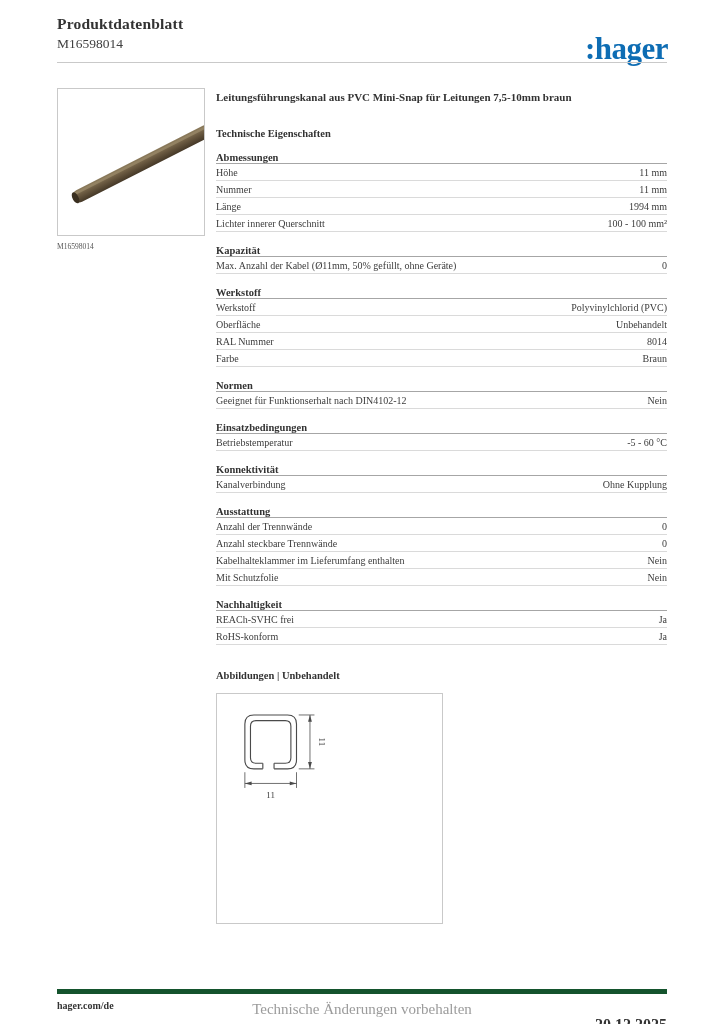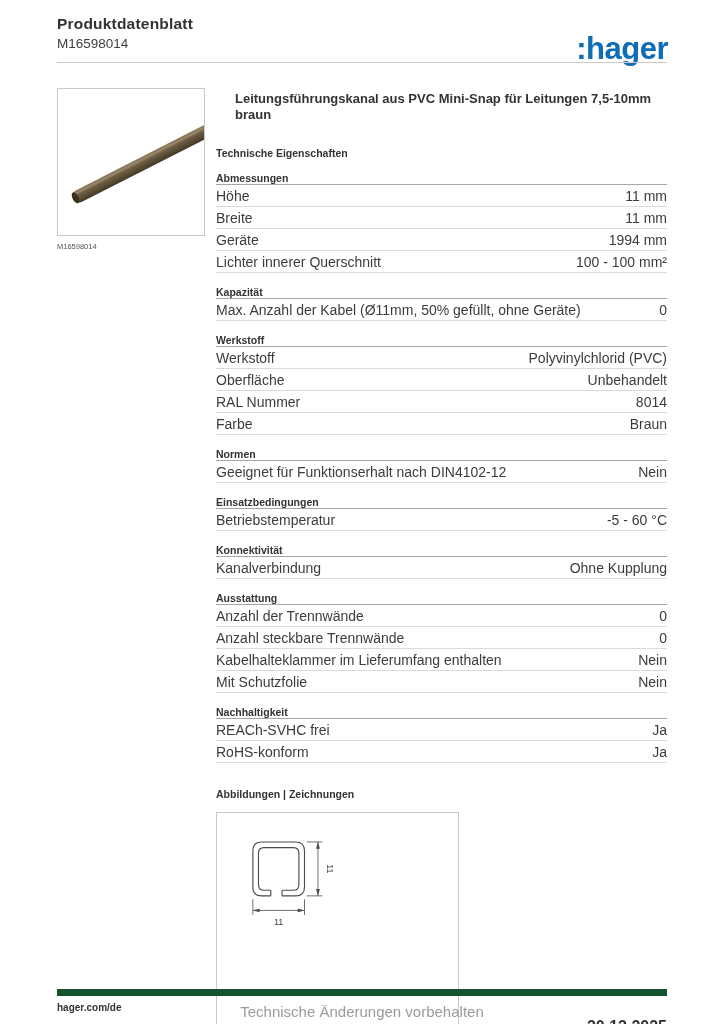--- a/index.html
+++ b/index.html
@@ -1,56 +1,56 @@
 <!DOCTYPE html>
 <html lang="de"><head>
 <meta charset="utf-8">
 <style>
   html,body { margin:0; padding:0; background:#ffffff; }
   .page {
     position:relative;
     width:724px; height:1024px;
     background:#ffffff;
-    font-family:Liberation Sans, sans-serif;
+    font-family:Liberation Serif, serif;
     color:#3c3c3c;
     overflow:hidden;
   }
   
   .header { position:absolute; left:57px; top:15px; }
   .header-title { font-size:15.5px; font-weight:bold; color:#333; letter-spacing:0.2px; }
   .header-sub { font-size:13.5px; color:#3f3f3f; margin-top:3px; }
   .logo { position:absolute; right:56px; top:11px; font-size:31px; font-weight:bold; letter-spacing:-0.5px;margin-top:20px; }
   .header-rule { position:absolute; left:57px; right:57px; top:62px; border-top:1px solid #c9c9c9; }
   
   .content { position:absolute; left:57px; top:88px; width:610px; display:flex; align-items:flex-start; }
   .left-col { width:148px; margin-right:11px; flex:none; }
   .image-box { width:146px; height:146px; border:1px solid #c9c9c9; background:#fff; overflow:hidden; }
   .image-caption { font-size:7.5px; color:#555; margin-top:6px; }
   .right-col { flex:1; min-width:0; }
-  .product-title { font-size:13px; font-weight:bold; color:#333; line-height:1.25; margin-top:3px;margin-left:19px; }
+  .product-title { font-size:11px; font-weight:bold; color:#333; line-height:1.25; margin-top:3px; }
   .tech-heading { font-size:10.5px; font-weight:bold; color:#333; margin-top:23px; }
   
   .sections { margin-top:5px; }
   .section { margin-top:13px; }
   .section-title { font-size:10.5px; font-weight:bold; color:#333; border-bottom:1px solid #a6a6a6; }
   .spec-row {
     display:flex; justify-content:space-between; align-items:baseline;
-    font-size:14px; color:#3c3c3c;
+    font-size:10px; color:#3c3c3c;
     padding:3px 0 2px 0;
     border-bottom:1px solid #dadada;
   }
   .row-label { padding-right:10px; }
   .row-value { flex:none; text-align:right; white-space:nowrap; }
   
   .drawing-heading { font-size:10.5px; font-weight:bold; color:#333; margin-top:25px; }
-  .drawing-box { margin-top:12px; width:201px; height:205px; border:1px solid #c9c9c9; padding:20px; }
+  .drawing-box { margin-top:12px; width:201px; height:205px; border:1px solid #c9c9c9; padding:12px; }
   
   .footer {
     position:absolute; left:57px; right:57px; top:989px;
-    border-top:7px solid #14532d; 
+    border-top:5px solid #14532d; 
   }
   .footer-left  { position:absolute; left:0; top:6px; font-size:10px; font-weight:bold; color:#333; }
   .footer-center{ position:absolute; left:0; right:0; top:7px; text-align:center; font-size:15px; color:#9b9b9b; }
   .footer-right { position:absolute; right:0; top:22px; font-size:16px; font-weight:bold; color:#333; }
 </style>
 </head>
 <body>
 
 <div class="page">
 
@@ -90,25 +90,25 @@
       <div class="tech-heading">Technische Eigenschaften</div>
 
       <div class="sections">
           <div class="section">
             <div class="section-title">Abmessungen</div>
             <div class="spec-row">
               <span class="row-label">Höhe</span>
               <span class="row-value">11 mm</span>
             </div>
             <div class="spec-row">
-              <span class="row-label">Breite</span>
+              <span class="row-label">Nummer</span>
               <span class="row-value">11 mm</span>
             </div>
             <div class="spec-row">
-              <span class="row-label">Geräte</span>
+              <span class="row-label">Länge</span>
               <span class="row-value">1994 mm</span>
             </div>
             <div class="spec-row">
               <span class="row-label">Lichter innerer Querschnitt</span>
               <span class="row-value">100 - 100 mm²</span>
             </div>
           </div>
           <div class="section">
             <div class="section-title">Kapazität</div>
             <div class="spec-row">
@@ -181,21 +181,21 @@
               <span class="row-label">REACh-SVHC frei</span>
               <span class="row-value">Ja</span>
             </div>
             <div class="spec-row">
               <span class="row-label">RoHS-konform</span>
               <span class="row-value">Ja</span>
             </div>
           </div>
         </div>
 
-      <div class="drawing-heading">Abbildungen | Zeichnungen</div>
+      <div class="drawing-heading">Abbildungen | Unbehandelt</div>
       <div class="drawing-box">
         <svg width="135" height="110" viewBox="0 0 120 98">
 
           <g stroke="#4a4a4a" stroke-width="1" fill="none">
             <path d="M 30 56 H 22 Q 14 56 14 48 V 16 Q 14 8 22 8 H 52 Q 60 8 60 16 V 48 Q 60 56 52 56 H 40"></path>
             <path d="M 30 51 H 24 Q 19 51 19 46 V 18 Q 19 13 24 13 H 50 Q 55 13 55 18 V 46 Q 55 51 50 51 H 40"></path>
             <path d="M 30 56 V 51 M 40 56 V 51"></path>
           </g>
 
           <g stroke="#4a4a4a" stroke-width="0.7">

